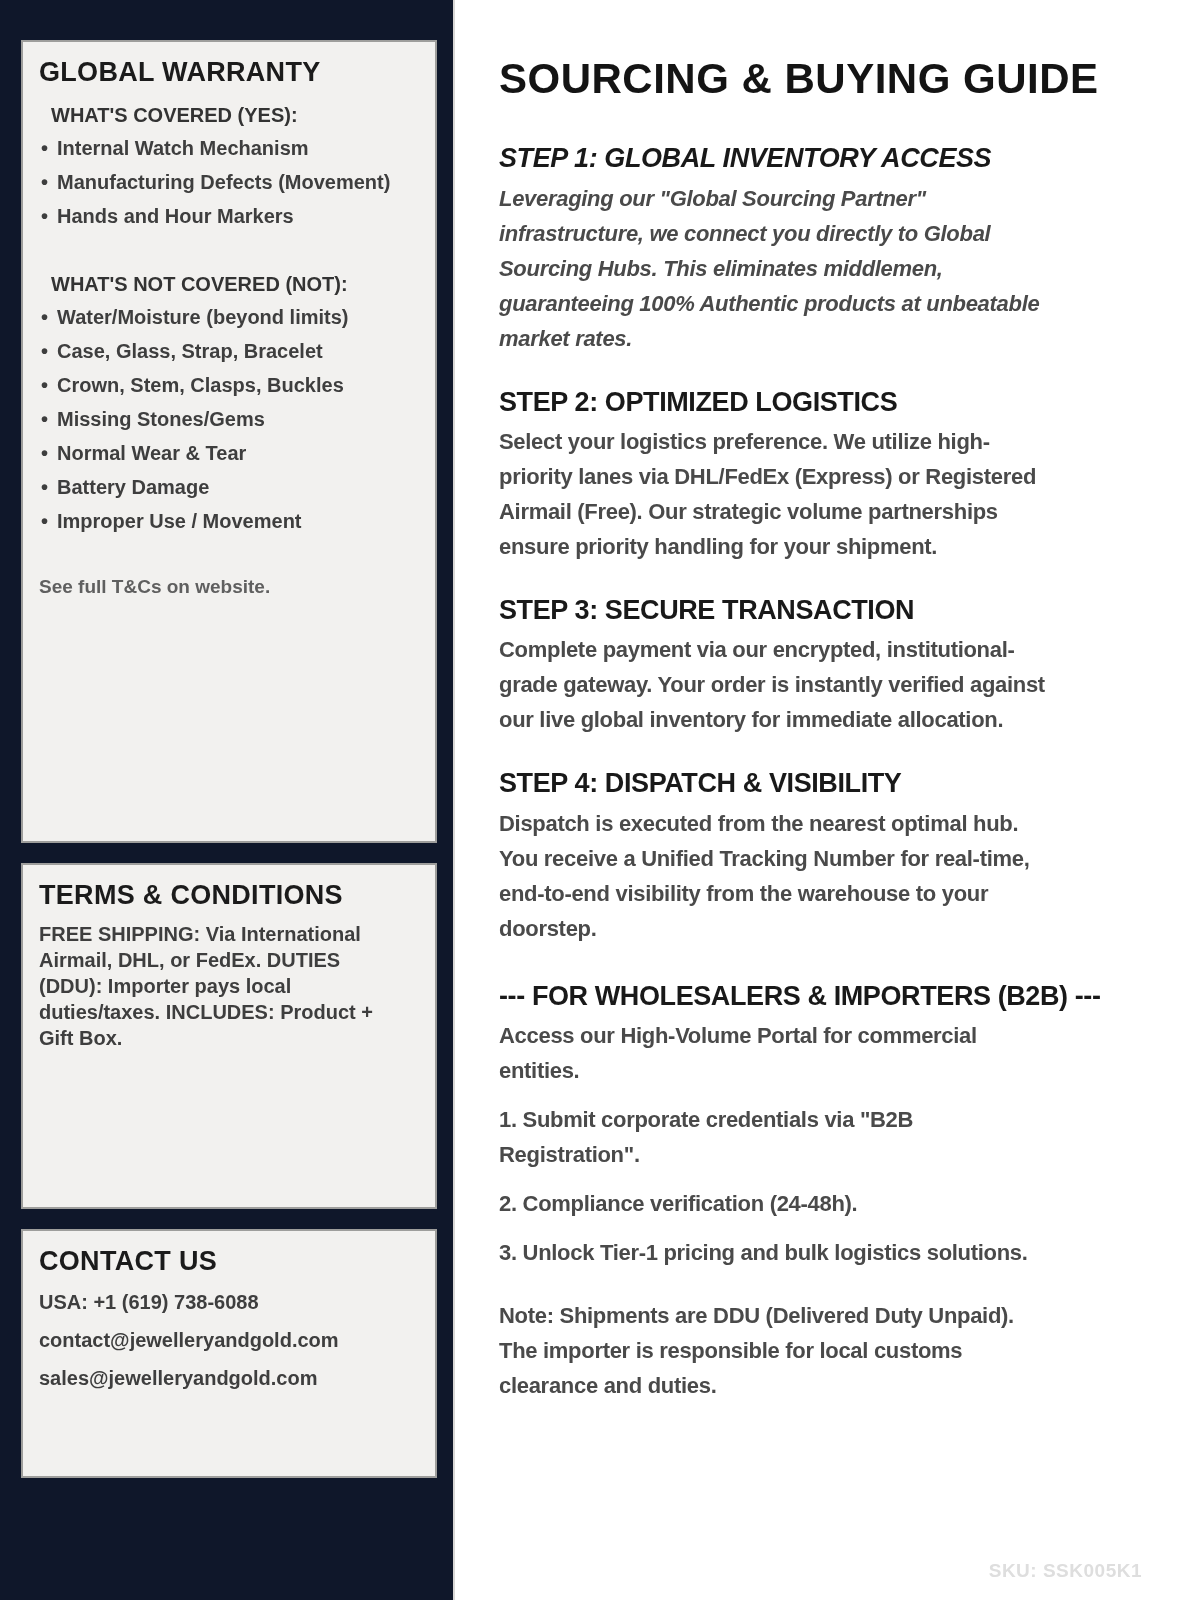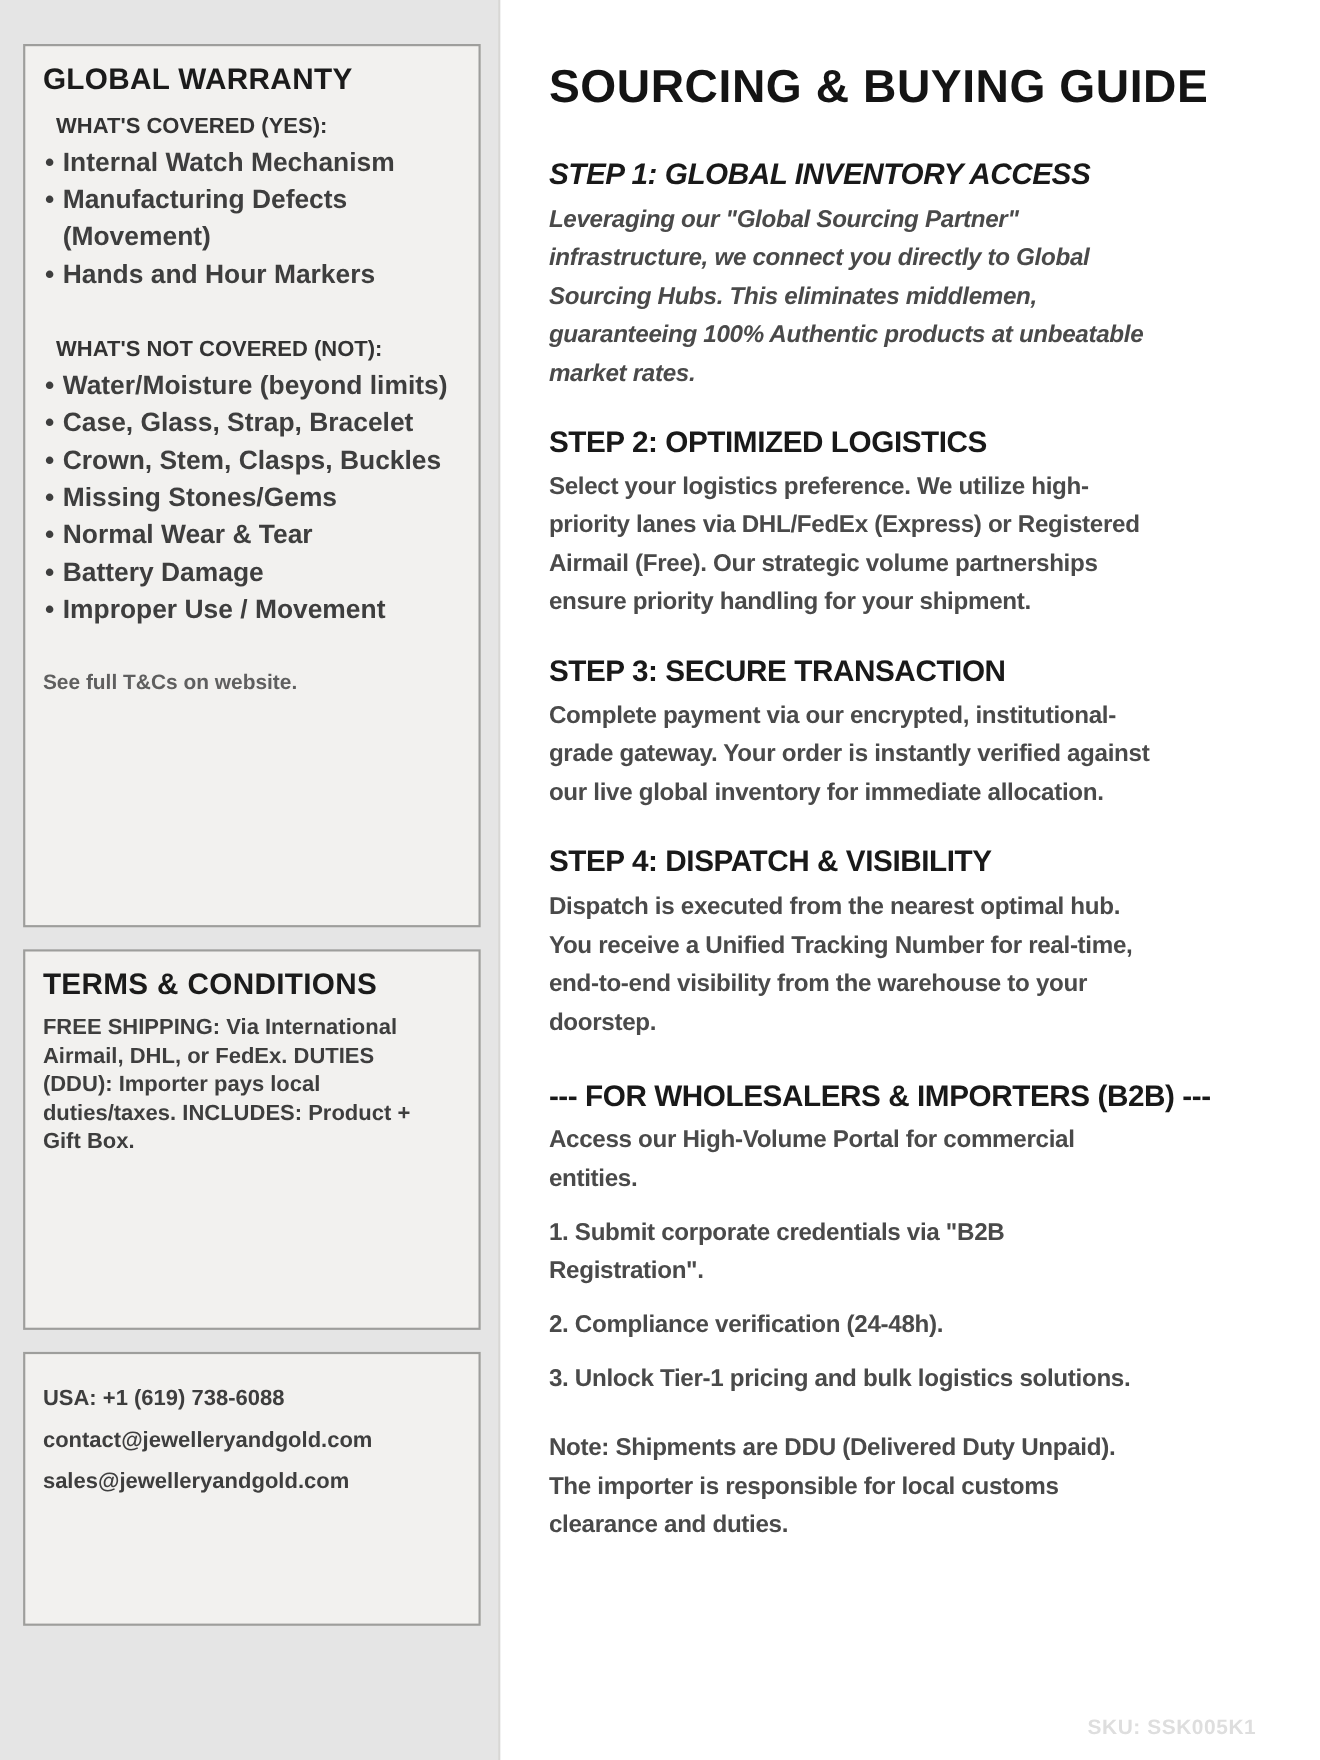--- a/index.html
+++ b/index.html
@@ -7,21 +7,21 @@
   body {
     width: 1200px; height: 1600px;
     font-family: "Liberation Sans", "DejaVu Sans", sans-serif;
     overflow: hidden;
   }
   .page { display: flex; width: 1200px; height: 1600px; }
 
   
   .sidebar {
     width: 455px; height: 1600px; flex: 0 0 455px;
-    background: #e5e5e5;
+    background: #0f172a;
     border-right: 2px solid #d8d7d5;
     padding: 40px 0 0 21px;
   }
   .box {
     width: 416px;
     border: 2px solid #9e9e9c;
     background: #f2f1ef;
     padding: 15px 16px;
     overflow: hidden;
   }
@@ -34,21 +34,21 @@
     font-size: 27px; font-weight: 700; color: #1b1b1b;
     letter-spacing: 0.3px; line-height: 1.15;
   }
   .box h3 {
     font-size: 20px; font-weight: 700; color: #333333;
     margin: 16px 12px 4px;
   }
   .box h3.gap-top { margin-top: 40px; }
   .box ul { list-style: none; }
   .box li {
-    font-size: 24px; font-weight: 700; color: #3e3e3e;
+    font-size: 20px; font-weight: 700; color: #3e3e3e;
     line-height: 34px; padding-left: 18px; position: relative;
   }
   .box li::before {
     content: "\2022"; position: absolute; left: 2px; top: 0;
     color: #3e3e3e;
   }
   .footnote {
     margin-top: 38px; font-size: 19px; font-weight: 700; color: #5f5f5f;
   }
   .box-terms p {
@@ -120,20 +120,21 @@
       </ul>
       <p class="footnote">See full T&amp;Cs on website.</p>
     </section>
 
     <section class="box box-terms">
       <h2>TERMS &amp; CONDITIONS</h2>
       <p>FREE SHIPPING: Via International Airmail, DHL, or FedEx.  DUTIES (DDU): Importer pays local duties/taxes.  INCLUDES: Product + Gift Box.</p>
     </section>
 
     <section class="box box-contact">
+      <h2>CONTACT US</h2>
       <p>USA: +1 (619) 738-6088</p>
       <p>contact@jewelleryandgold.com</p>
       <p>sales@jewelleryandgold.com</p>
     </section>
 
   </aside>
 
   <main class="main">
     <h1 class="main-title">SOURCING &amp; BUYING GUIDE</h1>
 

